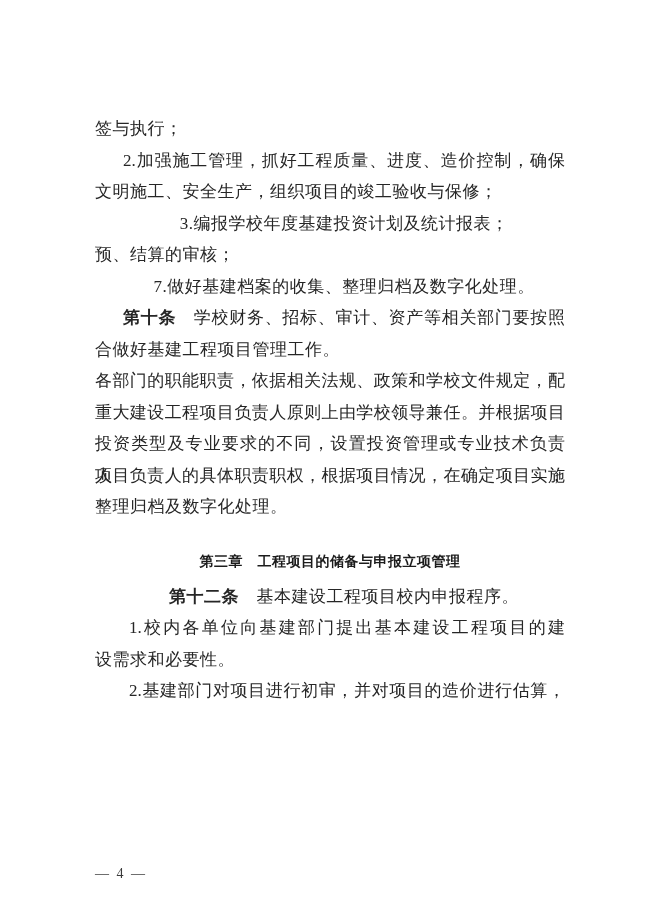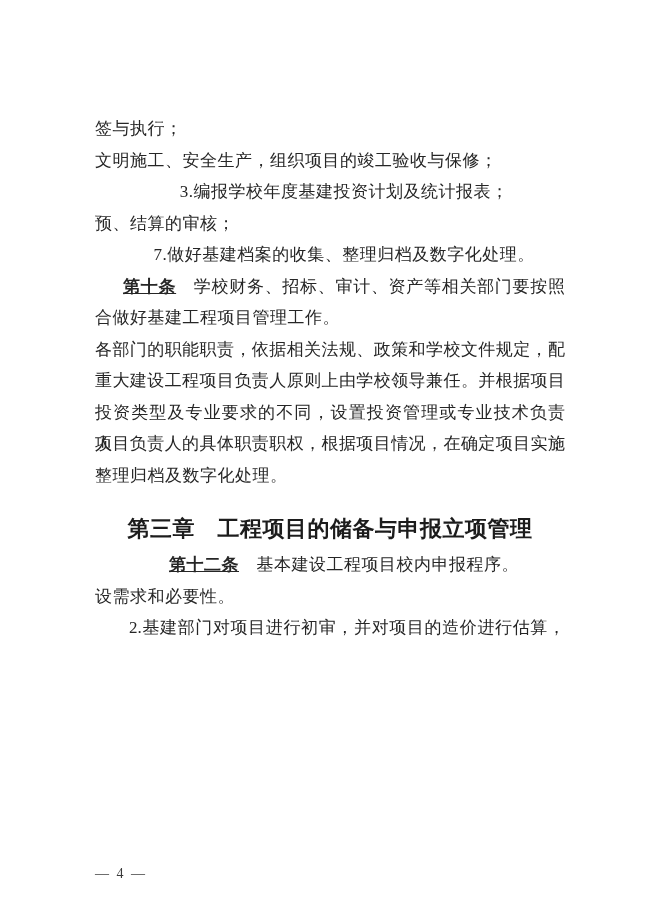--- a/index.html
+++ b/index.html
@@ -32,26 +32,25 @@
   .line.fill {
     white-space: normal;
     letter-spacing: 0;
     text-align: justify;
     text-align-last: justify;
   }
   .line.start  { padding-left: 28px; text-align: center; }
   .line.start2 { padding-left: 34px; }
   .line b {
     font-weight: bold;
-    text-decoration: underline;
   }
   .line.heading {
     font-family: "Liberation Sans", "DejaVu Sans", sans-serif;
     font-weight: bold;
-    font-size: 22px;
+    font-size: 14px;
     letter-spacing: 0.5px;
     text-align: center;
     text-align-last: center;
     height: 32px;
     line-height: 32px;
     margin: 22px 0 4px 0;
     color: #1c1c1c;
     white-space: nowrap;
   }
   .footer {
@@ -63,32 +62,34 @@
     letter-spacing: 2px;
     color: #3a3a3a;
   }
 </style>
 </head>
 <body>
 
 <div class="page">
   <div class="body-block">
       <div class="line cont">签与执行；</div>
+      <div class="line start fill">2.加强施工管理，抓好工程质量、进度、造价控制，确保</div>
       <div class="line cont">文明施工、安全生产，组织项目的竣工验收与保修；</div>
       <div class="line start">3.编报学校年度基建投资计划及统计报表；</div>
       <div class="line cont">预、结算的审核；</div>
       <div class="line start">7.做好基建档案的收集、整理归档及数字化处理。</div>
       <div class="line start fill"><b>第十条</b>　学校财务、招标、审计、资产等相关部门要按照</div>
       <div class="line cont">合做好基建工程项目管理工作。</div>
       <div class="line cont fill">各部门的职能职责，依据相关法规、政策和学校文件规定，配</div>
       <div class="line cont fill">重大建设工程项目负责人原则上由学校领导兼任。并根据项目</div>
       <div class="line cont fill">投资类型及专业要求的不同，设置投资管理或专业技术负责人，</div>
       <div class="line cont fill">项目负责人的具体职责职权，根据项目情况，在确定项目实施</div>
       <div class="line cont">整理归档及数字化处理。</div>
       <div class="line heading">第三章　工程项目的储备与申报立项管理</div>
       <div class="line start"><b>第十二条</b>　基本建设工程项目校内申报程序。</div>
+      <div class="line start2 fill">1.校内各单位向基建部门提出基本建设工程项目的建</div>
       <div class="line cont">设需求和必要性。</div>
       <div class="line start2 fill">2.基建部门对项目进行初审，并对项目的造价进行估算，</div>
     </div>
   <div class="footer">
     <span>— 4 —</span>
   </div>
 </div>
 
 </body></html>

